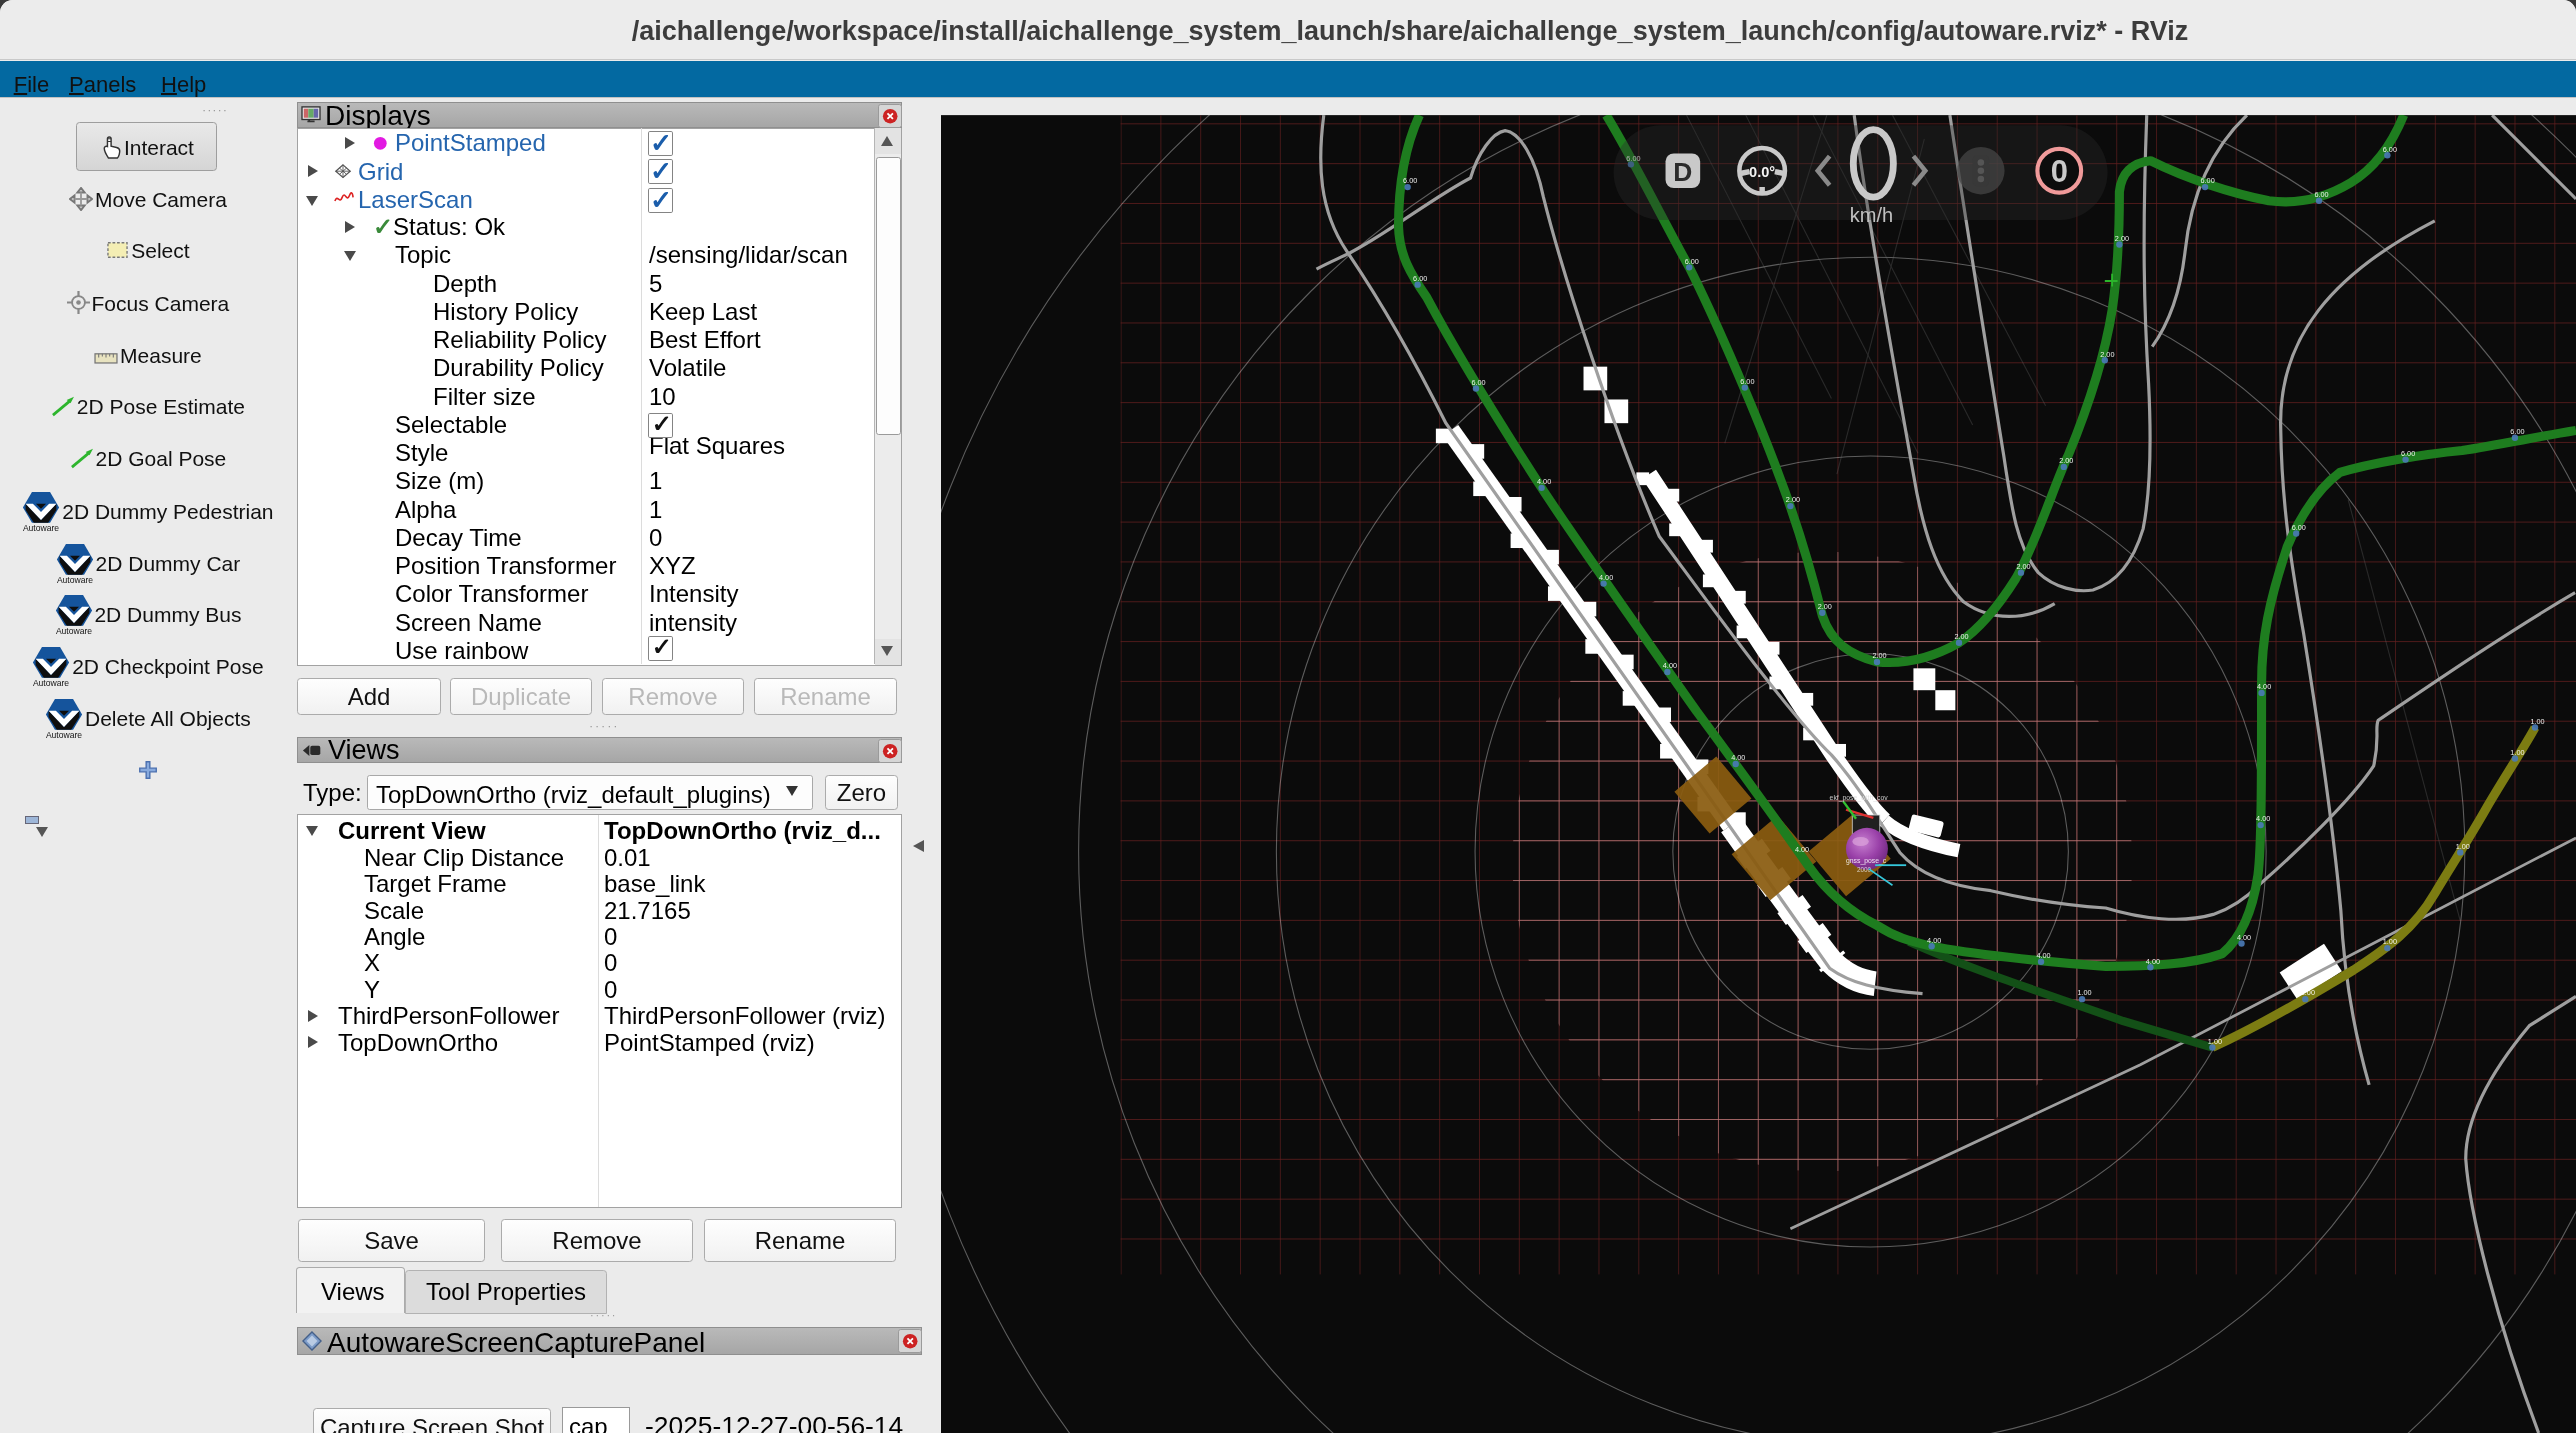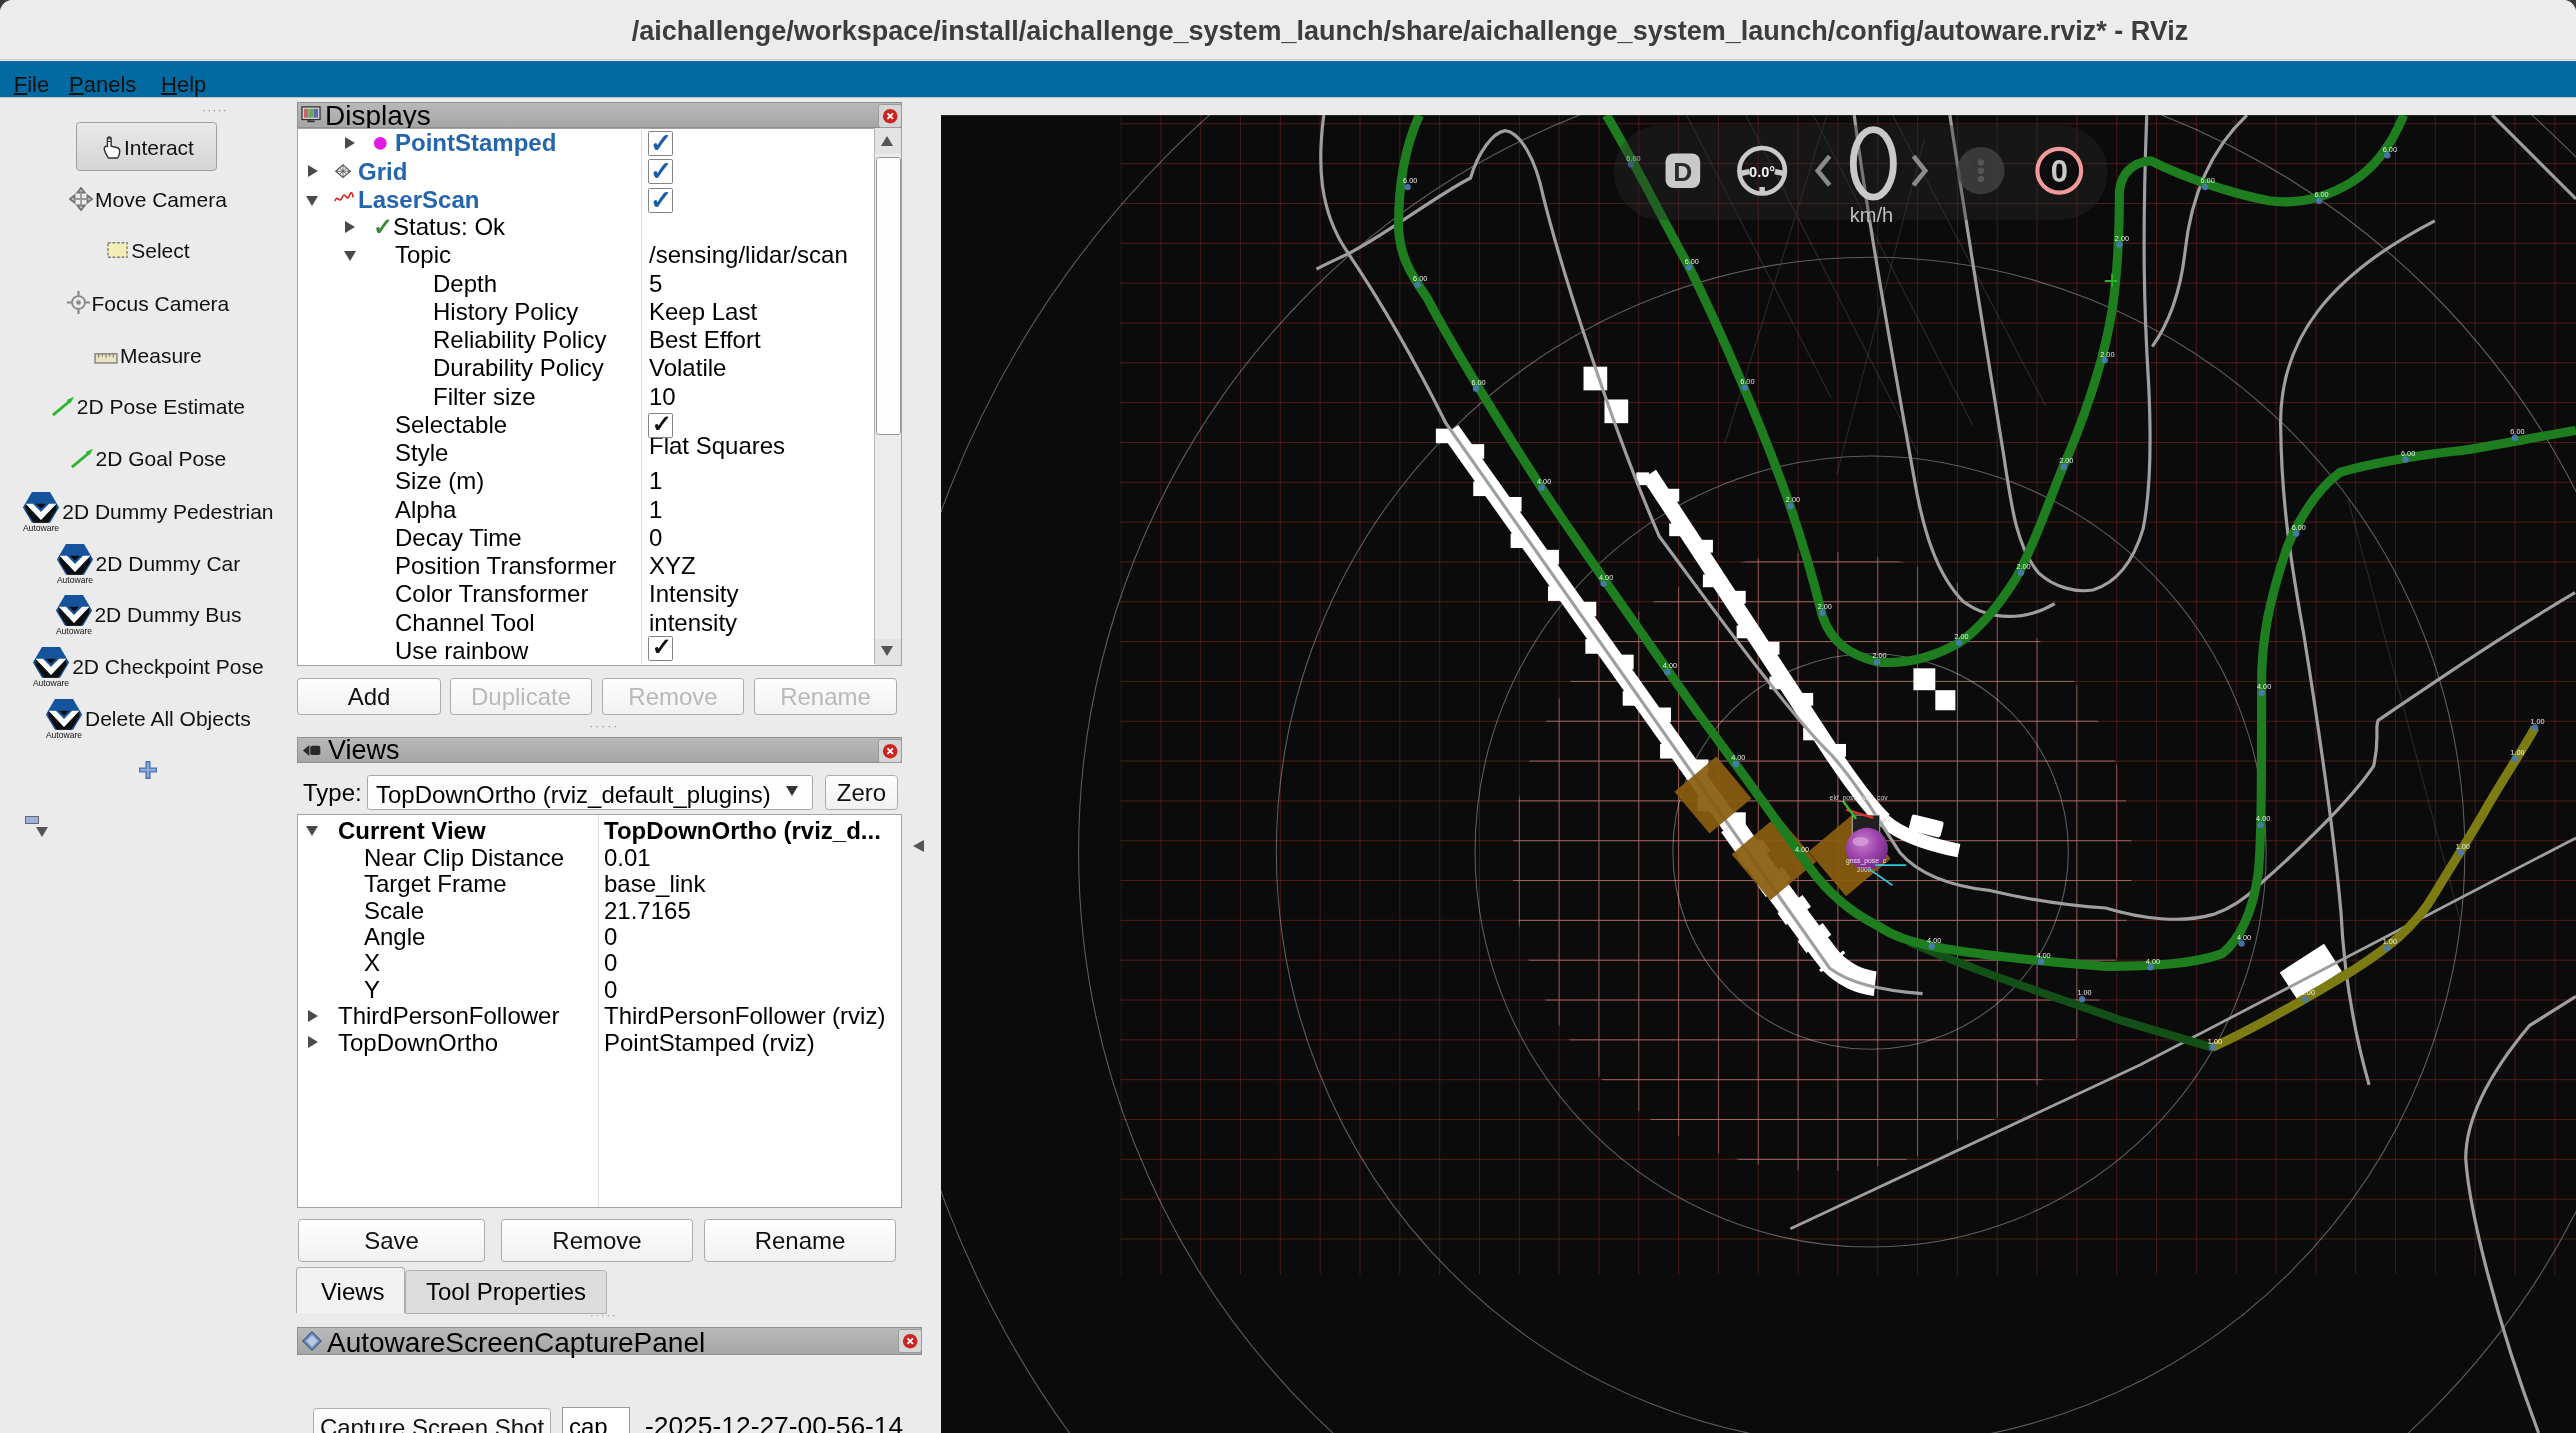--- a/index.html
+++ b/index.html
@@ -13,21 +13,21 @@
 .tool{position:absolute;left:0;width:296px;text-align:center;font-size:21px;color:#111;white-space:nowrap}
 .tool .ic{display:inline-block;vertical-align:middle;margin-right:1.8px}
 #interactbtn{position:absolute;left:76px;top:122px;width:141px;height:49px;background:linear-gradient(#e9e9e9,#d5d5d5);border:0.9px solid #9e9e9e;border-radius:3.6px}
 .panel-h{position:absolute;background:linear-gradient(#b9b9b9,#a6a6a6);border:0.9px solid #8f8f8f;font-size:28px;color:#1a1a1a}
 .closebtn{position:absolute;width:24px;height:24px;background:#d6d6d6;border:0.9px solid #9a9a9a;border-radius:2.7px}
 .closebtn svg{position:absolute;left:2.7px;top:2.7px}
 .btn{position:absolute;background:linear-gradient(#fefefe,#f1f1f1);border:0.9px solid #ababab;border-radius:3.6px;font-size:24px;color:#111;text-align:center}
 .btn.dis{color:#b9b9b9}
 .white{position:absolute;background:#fff;border:0.9px solid #a2a2a2}
 .row{position:absolute;white-space:nowrap;font-size:24px;color:#000}
-.bluebold{color:#2565ae;font-weight:bold}
+.bluebold{color:#2565ae;font-weight:normal}
 .cb{position:absolute;width:24.6px;height:24.6px;background:#fff;border:0.9px solid #848484;border-radius:1.8px}
 .cb span{position:absolute;left:0.9px;top:-4.6px;font-size:26.4px;font-weight:bold;color:#1a5dab}
 .cb.blk span{color:#111;font-size:24px;top:-3.6px;left:2.7px}
 .arr-r{position:absolute;width:0;height:0;border-left:10px solid #4a4a4a;border-top:6.4px solid transparent;border-bottom:6.4px solid transparent}
 .arr-d{position:absolute;width:0;height:0;border-top:10px solid #4a4a4a;border-left:6.4px solid transparent;border-right:6.4px solid transparent}
 .dots{position:absolute;color:#9a9a9a;font-size:12.8px;letter-spacing:1.8px}
 </style></head>
 <body>
 <div id="win">
 <div id="title">
@@ -170,21 +170,21 @@
 <div class="row" style="left:395px;top:467px">Size (m)</div>
       <div class="row" style="left:649px;top:467px">1</div>
 <div class="row" style="left:395px;top:496px">Alpha</div>
       <div class="row" style="left:649px;top:496px">1</div>
 <div class="row" style="left:395px;top:524px">Decay Time</div>
       <div class="row" style="left:649px;top:524px">0</div>
 <div class="row" style="left:395px;top:552px">Position Transformer</div>
       <div class="row" style="left:649px;top:552px">XYZ</div>
 <div class="row" style="left:395px;top:580px">Color Transformer</div>
       <div class="row" style="left:649px;top:580px">Intensity</div>
-<div class="row" style="left:395px;top:609px">Channel Tool</div>
+<div class="row" style="left:395px;top:609px">Screen Name</div>
       <div class="row" style="left:649px;top:609px">intensity</div>
 <div class="row" style="left:395px;top:637px">Use rainbow</div>
 <div class="cb" style="left:648px;top:131px">
         <span>✓</span>
       </div>
 <div class="cb" style="left:648px;top:159px">
         <span>✓</span>
       </div>
 <div class="cb" style="left:648px;top:188px">
         <span>✓</span>

